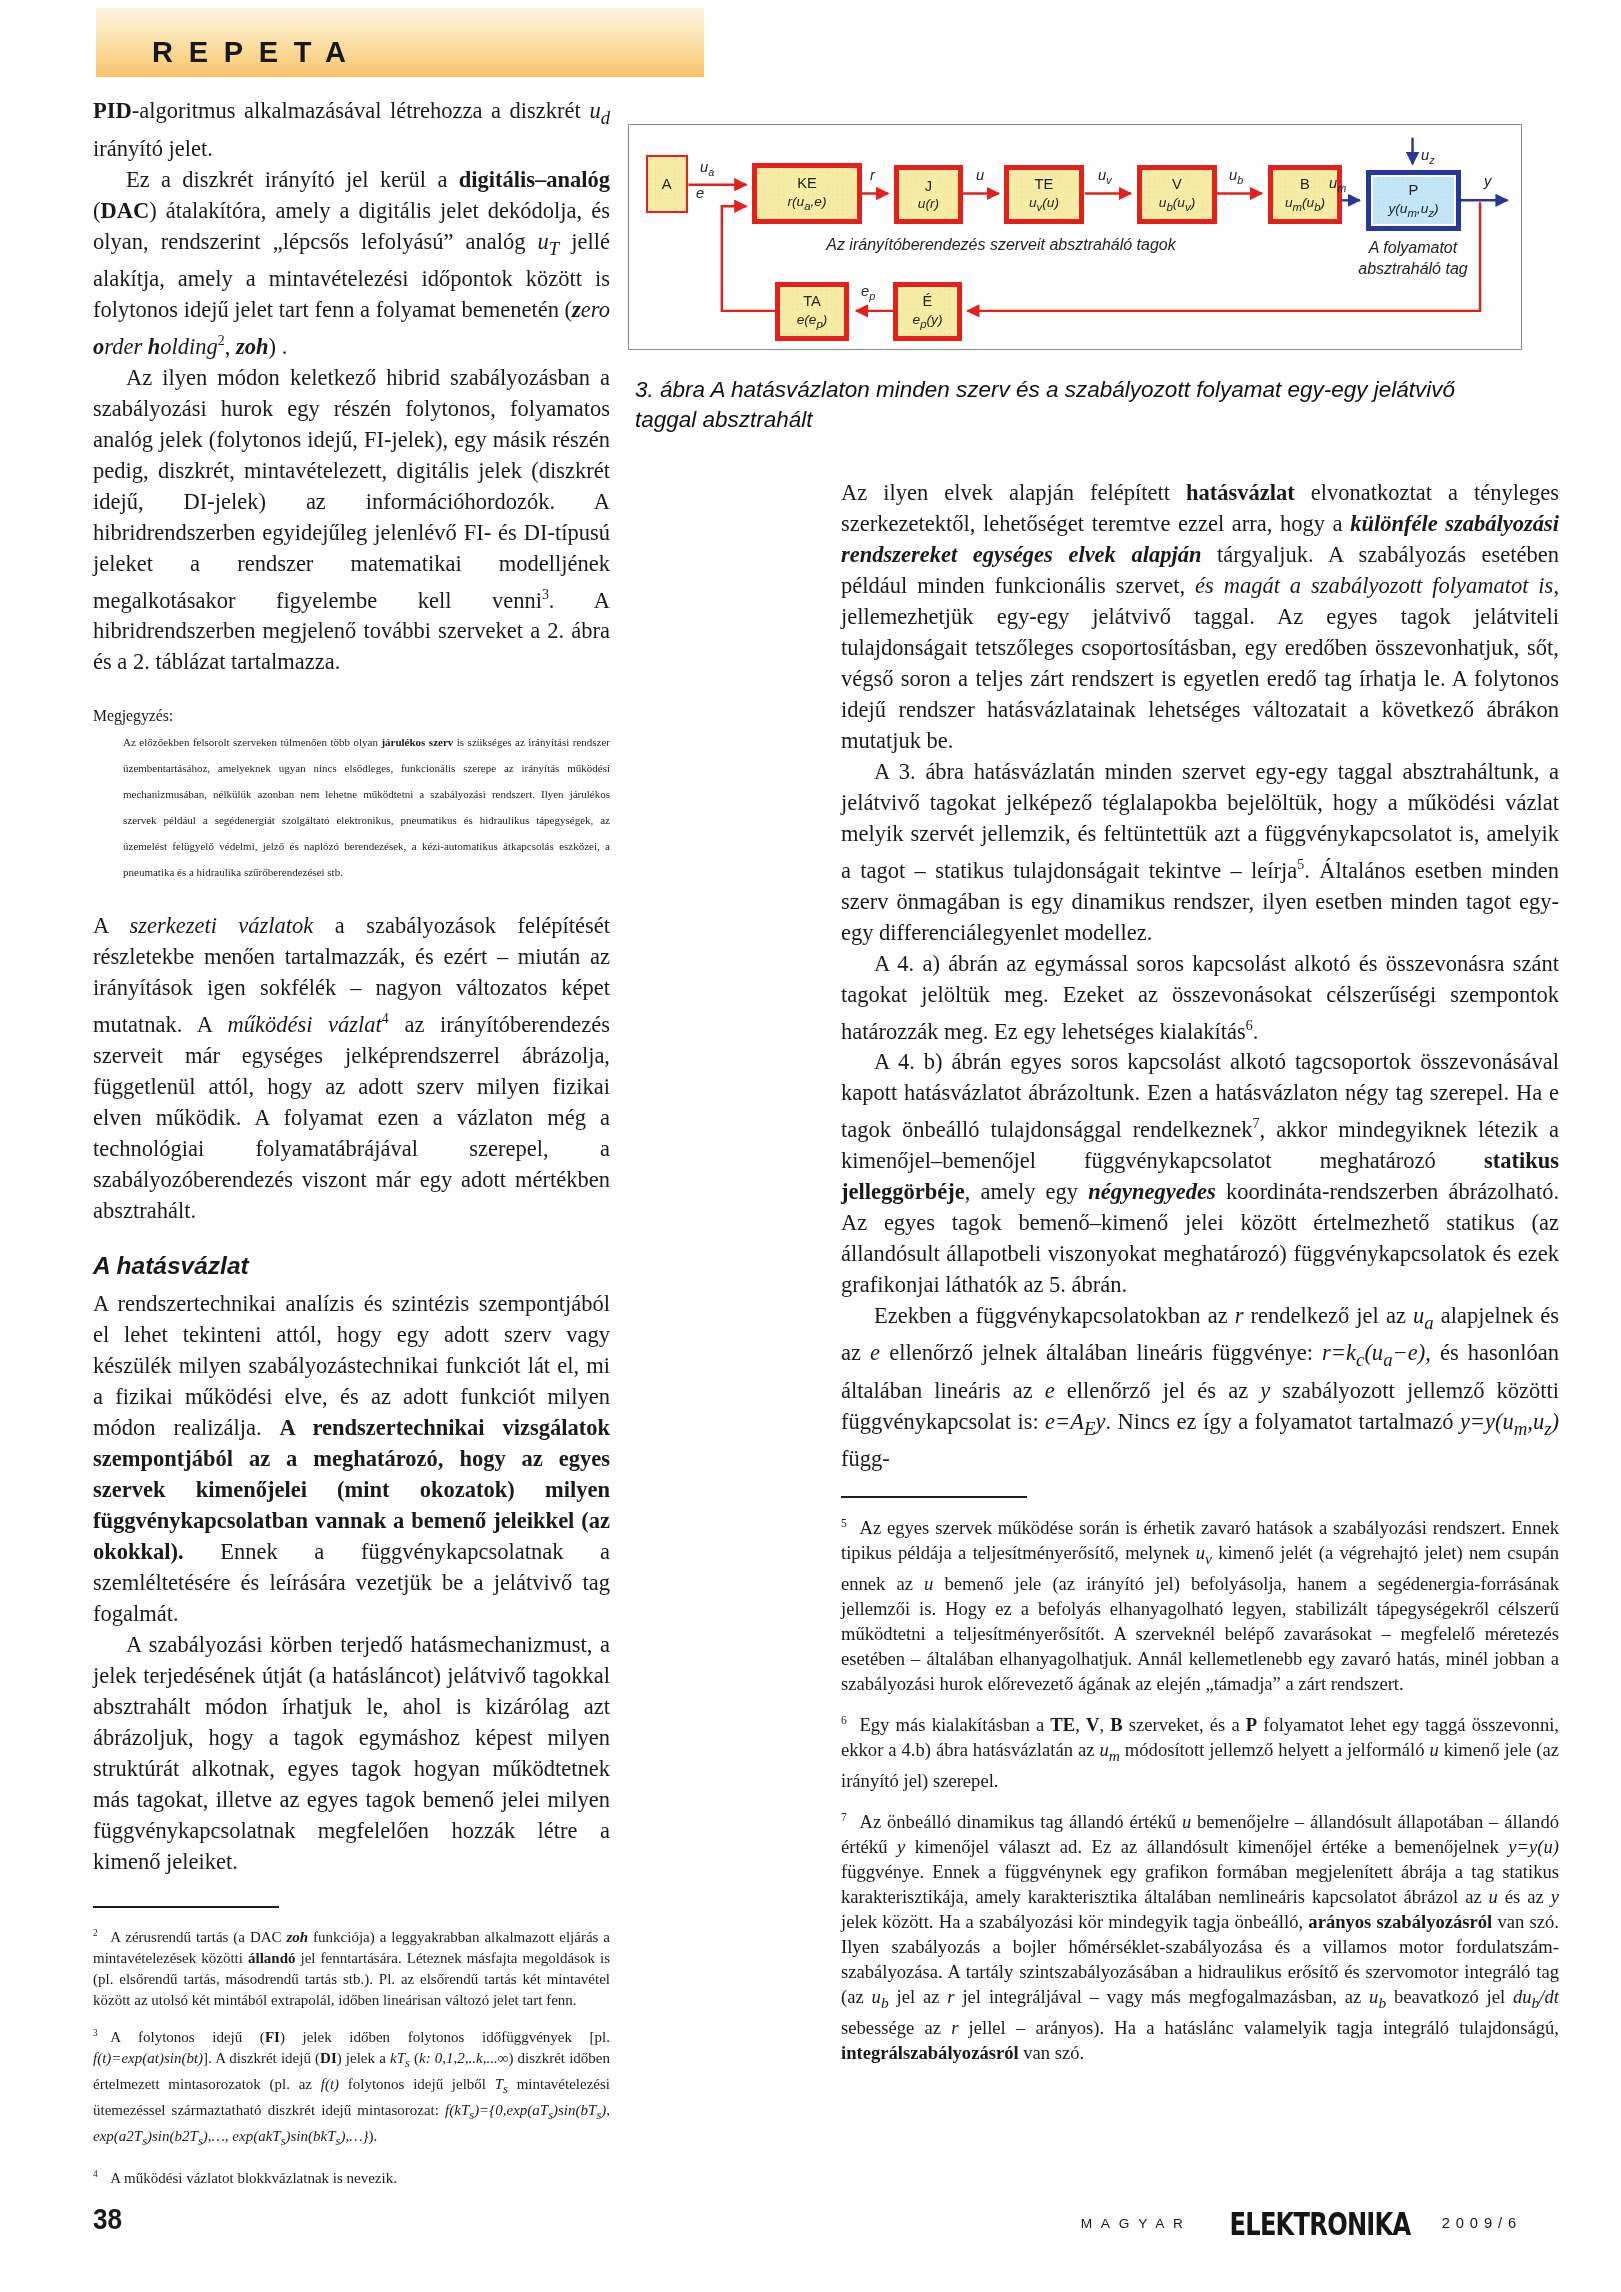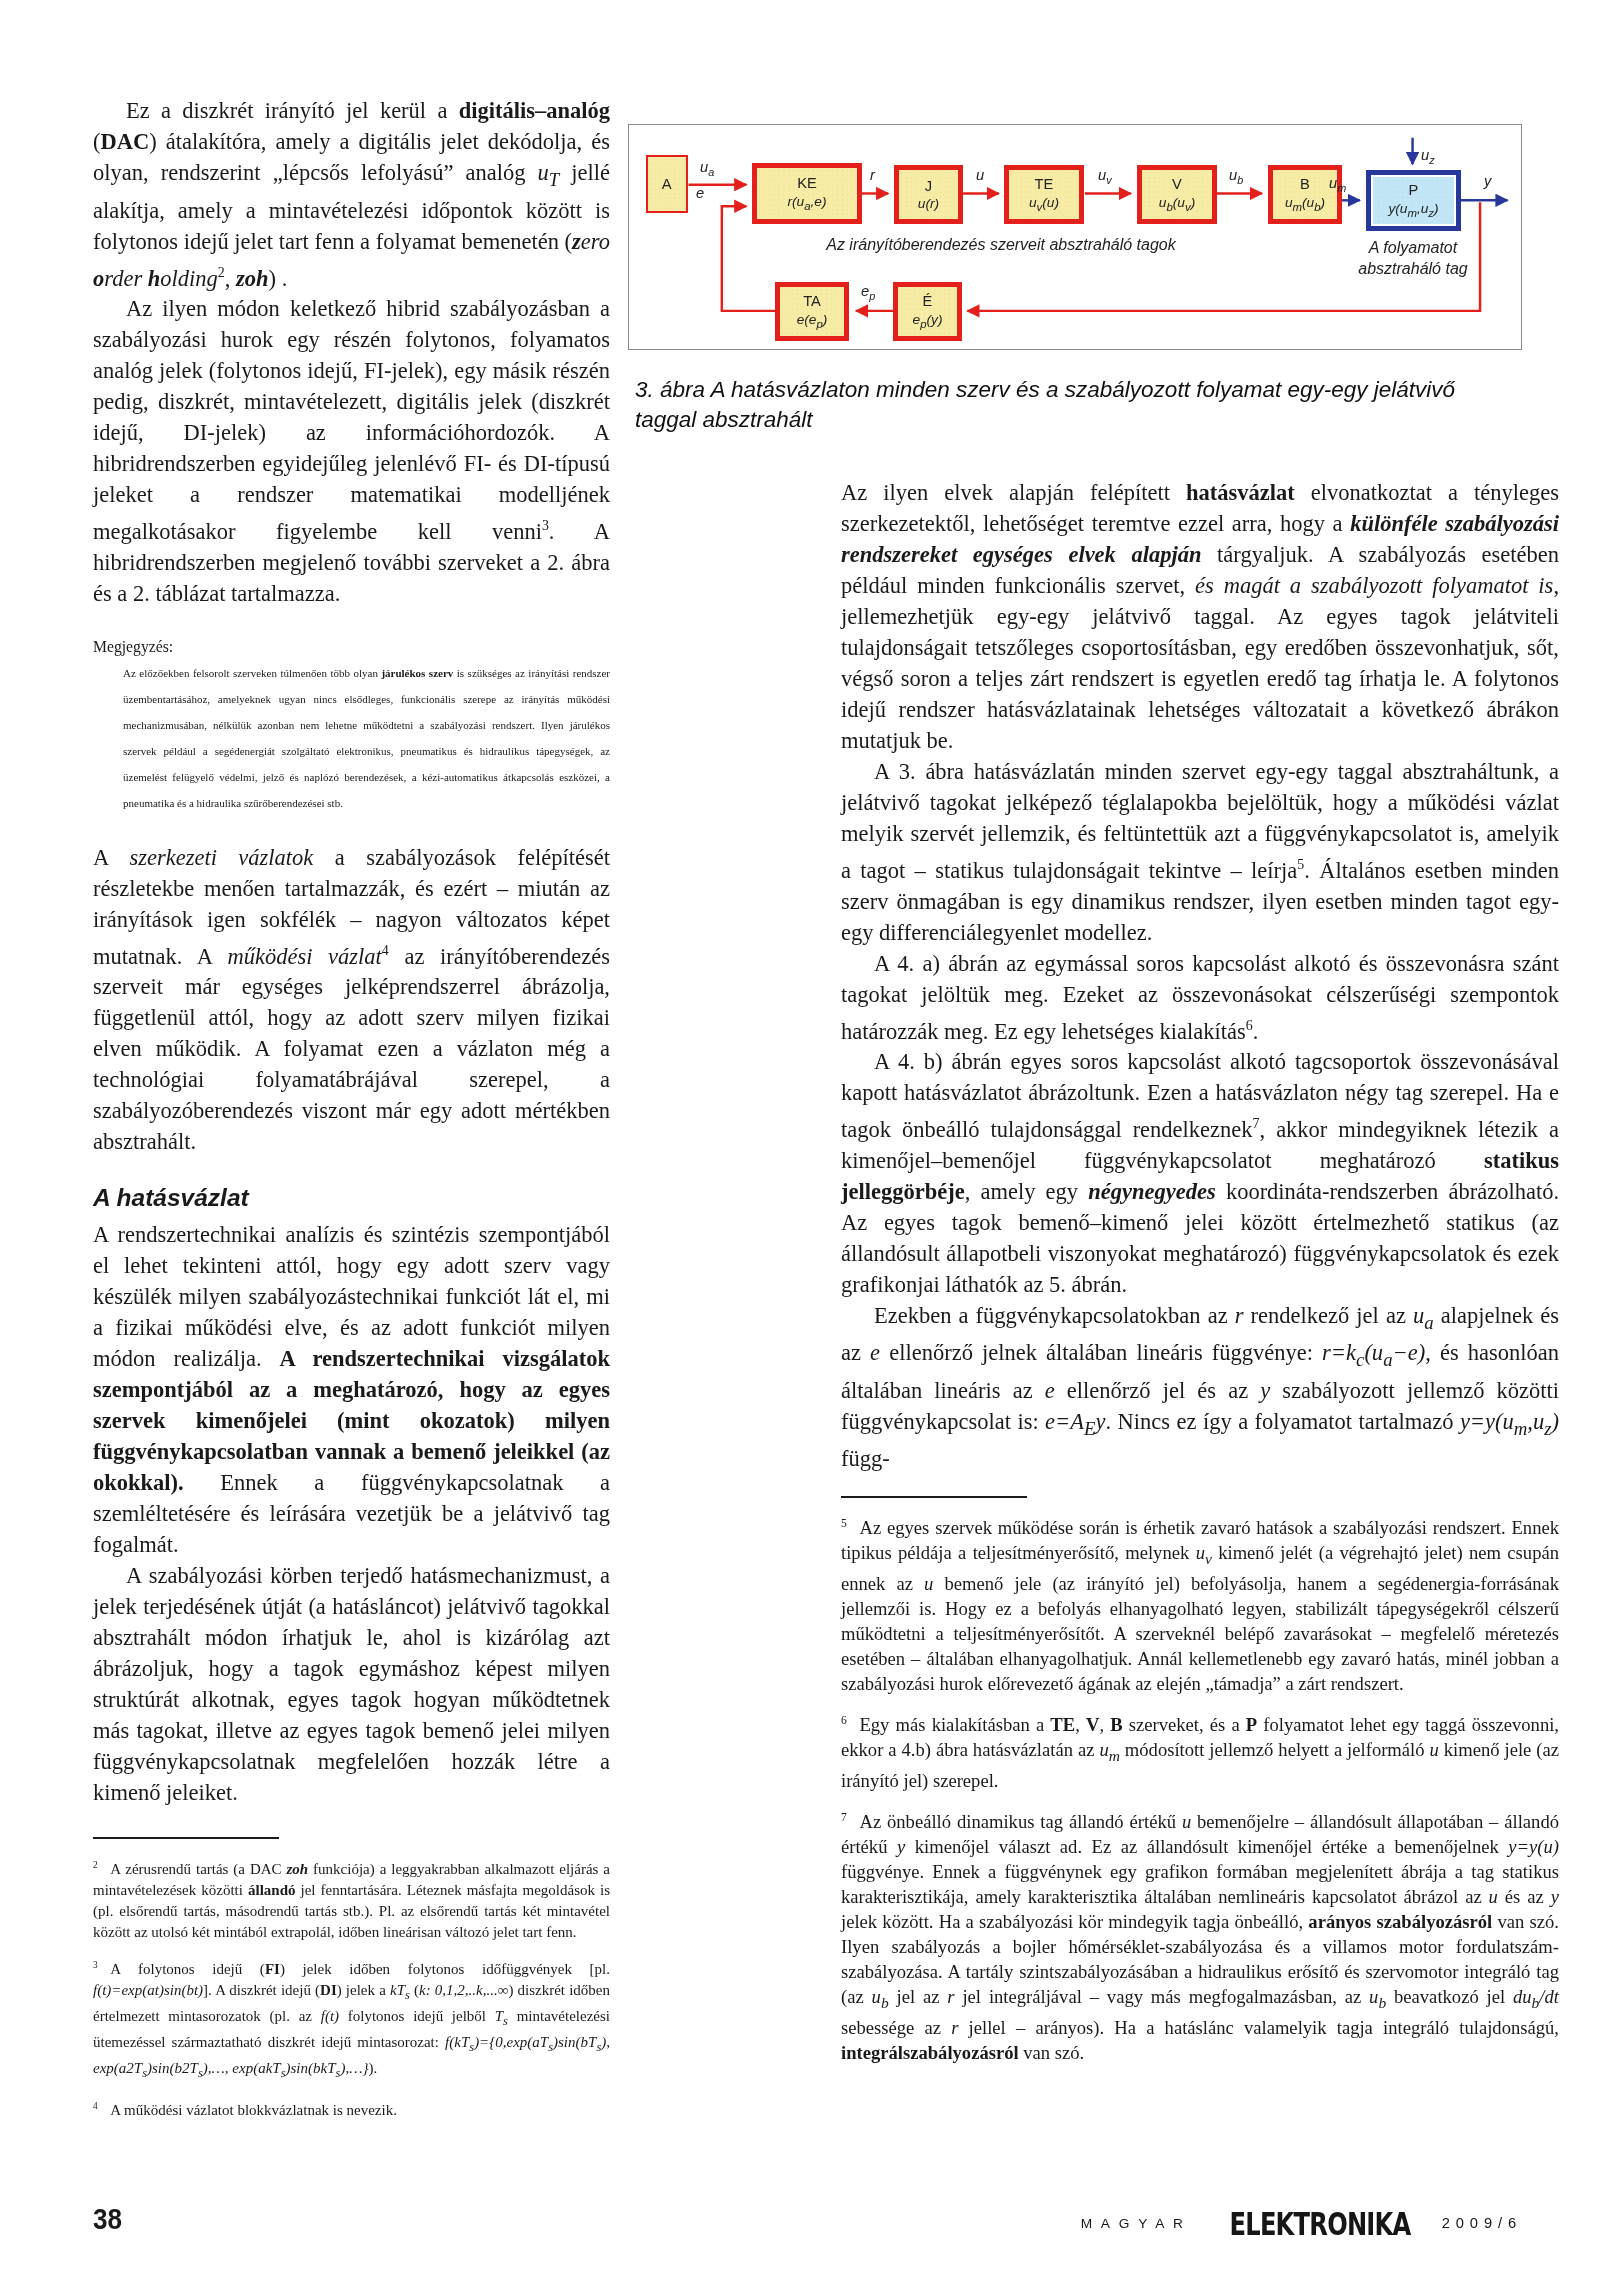--- a/index.html
+++ b/index.html
@@ -87,20 +87,23 @@
     transform:scaleX(0.78) scaleY(1.05); transform-origin:center; display:inline-block;
     font-family:"DejaVu Sans", sans-serif;
   }
   .brand-issue{ font-size:14.7px; letter-spacing:5.9px; margin-left:5.9px; }
 </style>
 </head>
 <body>
 
 <div class="page">
 
+  <div class="header-bar">
+    <div class="header-title">REPETA</div>
+  </div>
 
   <div class="fig-frame">
     <svg class="wires" width="894" height="226" viewBox="0 0 912 231">
       <defs>
         <marker id="ar" viewBox="0 0 10 10" refX="9" refY="5" markerWidth="5.5" markerHeight="5.5" orient="auto-start-reverse">
           <path d="M0,0 L10,5 L0,10 z" fill="#e3201b"></path>
         </marker>
         <marker id="ab" viewBox="0 0 10 10" refX="9" refY="5" markerWidth="5.5" markerHeight="5.5" orient="auto-start-reverse">
           <path d="M0,0 L10,5 L0,10 z" fill="#28379b"></path>
         </marker>
@@ -173,20 +176,21 @@
       <span>absztraháló tag</span>
     </div>
   </div>
 
   <div class="fig-caption">
     <span>3. ábra A hatásvázlaton minden szerv és a szabályozott folyamat egy-egy jelátvivő</span><br>
     <span>taggal absztrahált</span>
   </div>
 
   <div class="col col-left">
+    <p class="body"><b>PID</b>-algoritmus alkalmazásával létrehozza a diszkrét <i>u<sub>d</sub></i> irányító jelet.</p>
     <p class="body ind">Ez a diszkrét irányító jel kerül a <b>digitális–analóg</b> (<b>DAC</b>) átalakítóra, amely a digitális jelet dekódolja, és olyan, rendszerint „lépcsős lefolyású” analóg <i>u<sub>T</sub></i> jellé alakítja, amely a mintavételezési időpontok között is folytonos idejű jelet tart fenn a folyamat bemenetén (<b><i>z</i></b><i>ero </i><b><i>o</i></b><i>rder </i><b><i>h</i></b><i>olding</i><sup>2</sup>, <b><i>zoh</i></b>) .</p>
     <p class="body ind">Az ilyen módon keletkező hibrid szabályozásban a szabályozási hurok egy részén folytonos, folyamatos analóg jelek (folytonos idejű, FI-jelek), egy másik részén pedig, diszkrét, mintavételezett, digitális jelek (diszkrét idejű, DI-jelek) az információhordozók. A hibridrendszerben egyidejűleg jelenlévő FI- és DI-típusú jeleket a rendszer matematikai modelljének megalkotásakor figyelembe kell venni<sup>3</sup>. A hibridrendszerben megjelenő további szerveket a 2. ábra és a 2. táblázat tartalmazza.</p>
     <p class="note-head">Megjegyzés:</p>
     <p class="note-text">Az előzőekben felsorolt szerveken túlmenően több olyan <b>járulékos szerv</b> is szükséges az irányítási rendszer üzembentartásához, amelyeknek ugyan nincs elsődleges, funkcionális szerepe az irányítás működési mechanizmusában, nélkülük azonban nem lehetne működtetni a szabályozási rendszert. Ilyen járulékos szervek például a segédenergiát szolgáltató elektronikus, pneumatikus és hidraulikus tápegységek, az üzemelést felügyelő védelmi, jelző és naplózó berendezések, a kézi-automatikus átkapcsolás eszközei, a pneumatika és a hidraulika szűrőberendezései stb.</p>
     <p class="body">A <i>szerkezeti vázlatok</i> a szabályozások felépítését részletekbe menően tartalmazzák, és ezért – miután az irányítások igen sokfélék – nagyon változatos képet mutatnak. A <i>működési vázlat</i><sup>4</sup> az irányítóberendezés szerveit már egységes jelképrendszerrel ábrázolja, függetlenül attól, hogy az adott szerv milyen fizikai elven működik. A folyamat ezen a vázlaton még a technológiai folyamatábrájával szerepel, a szabályozóberendezés viszont már egy adott mértékben absztrahált.</p>
     <h2 class="section">A hatásvázlat</h2>
     <p class="body">A rendszertechnikai analízis és szintézis szempontjából el lehet tekinteni attól, hogy egy adott szerv vagy készülék milyen szabályozástechnikai funkciót lát el, mi a fizikai működési elve, és az adott funkciót milyen módon realizálja. <b>A rendszertechnikai vizsgálatok szempontjából az a meghatározó, hogy az egyes szervek kimenőjelei (mint okozatok) milyen függvénykapcsolatban vannak a bemenő jeleikkel (az okokkal).</b> Ennek a függvénykapcsolatnak a szemléltetésére és leírására vezetjük be a jelátvivő tag fogalmát.</p>
     <p class="body ind">A szabályozási körben terjedő hatásmechanizmust, a jelek terjedésének útját (a hatásláncot) jelátvivő tagokkal absztrahált módon írhatjuk le, ahol is kizárólag azt ábrázoljuk, hogy a tagok egymáshoz képest milyen struktúrát alkotnak, egyes tagok hogyan működtetnek más tagokat, illetve az egyes tagok bemenő jelei milyen függvénykapcsolatnak megfelelően hozzák létre a kimenő jeleiket.</p>
     <div class="fnsep"></div>
     <p class="fn fn-left"><sup>2</sup><span>A zérusrendű tartás (a DAC <b><i>zoh</i></b> funkciója) a leggyakrabban alkalmazott eljárás a mintavételezések közötti <b>állandó</b> jel fenntartására. Léteznek másfajta megoldások is (pl. elsőrendű tartás, másodrendű tartás stb.). Pl. az elsőrendű tartás két mintavétel között az utolsó két mintából extrapolál, időben lineárisan változó jelet tart fenn.</span></p>

